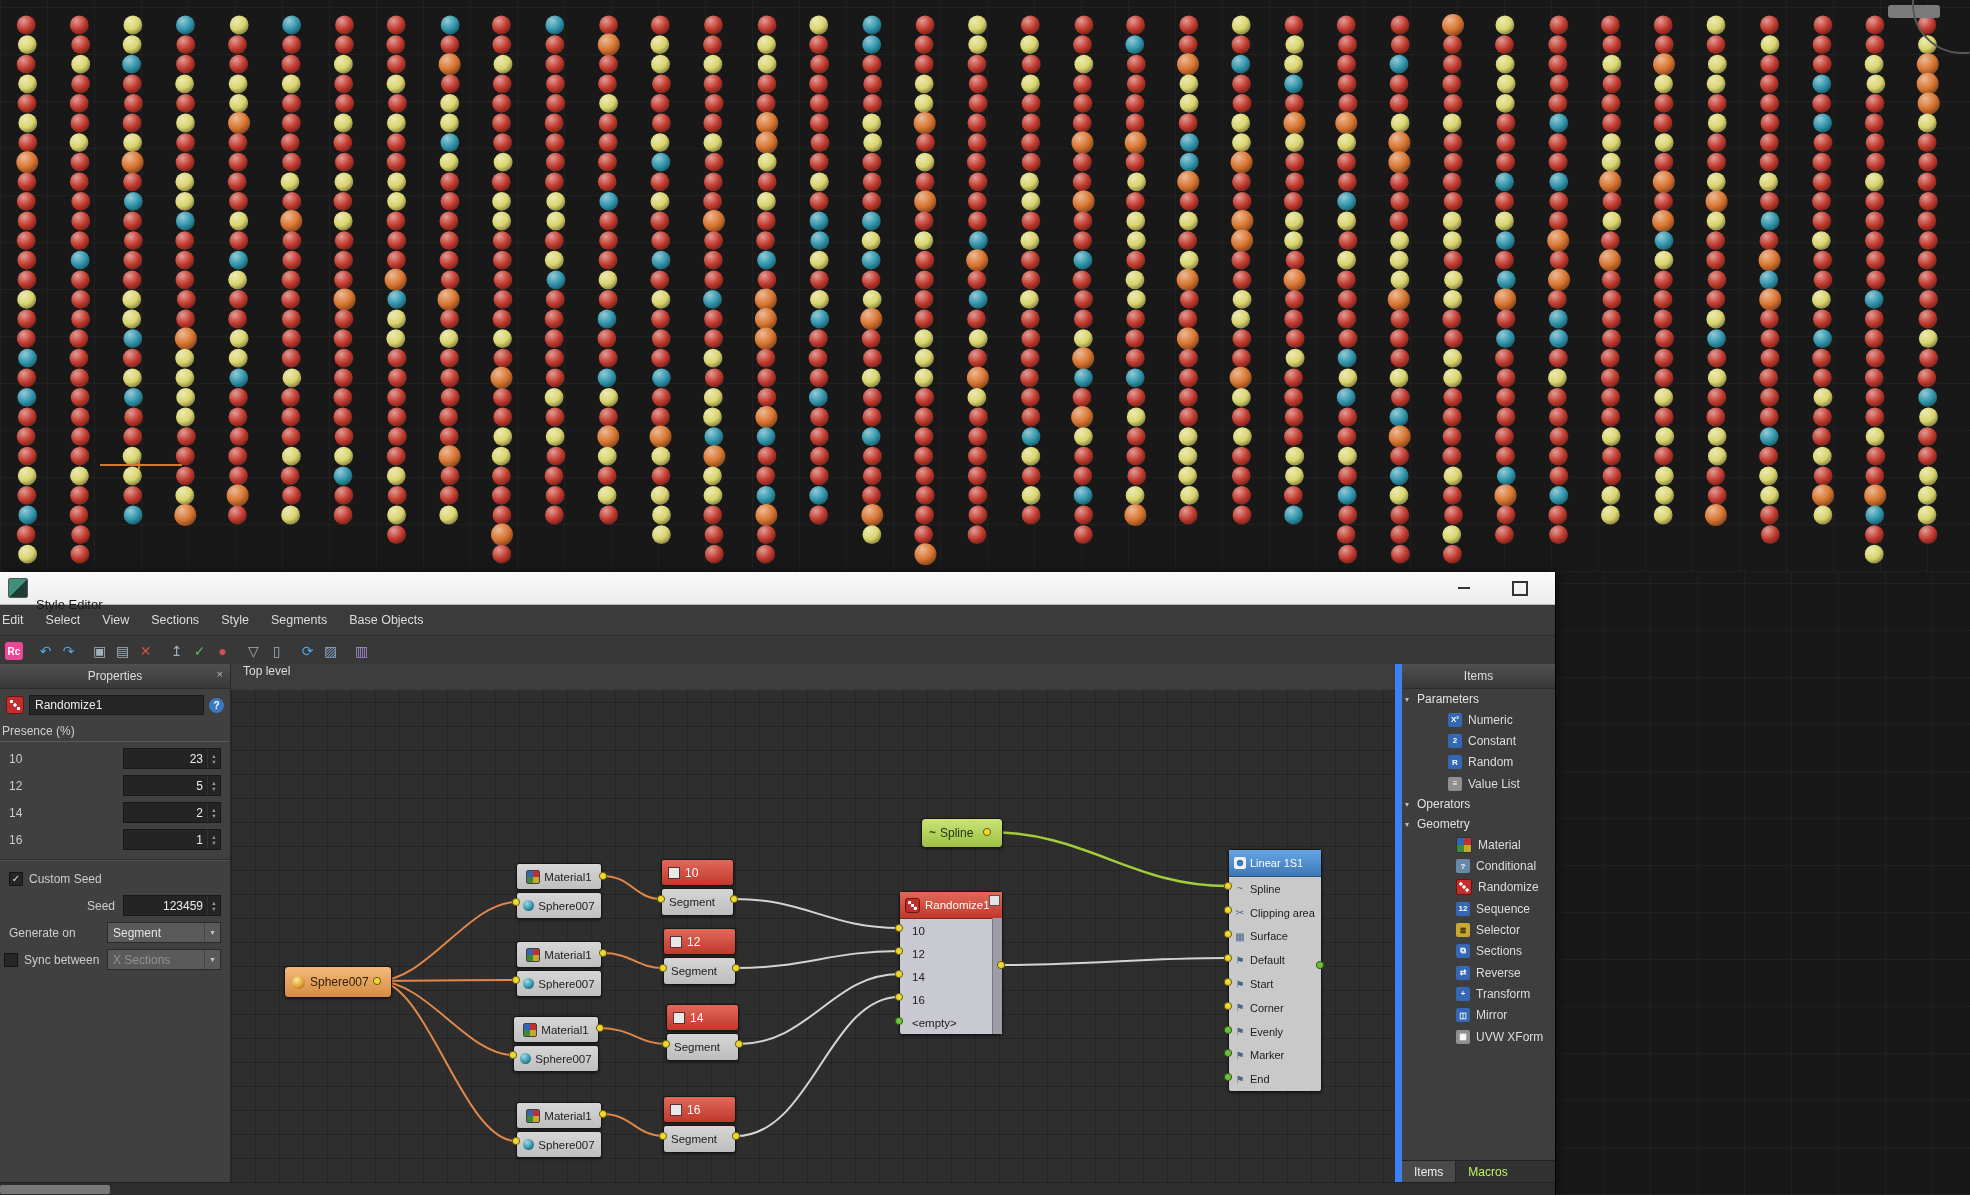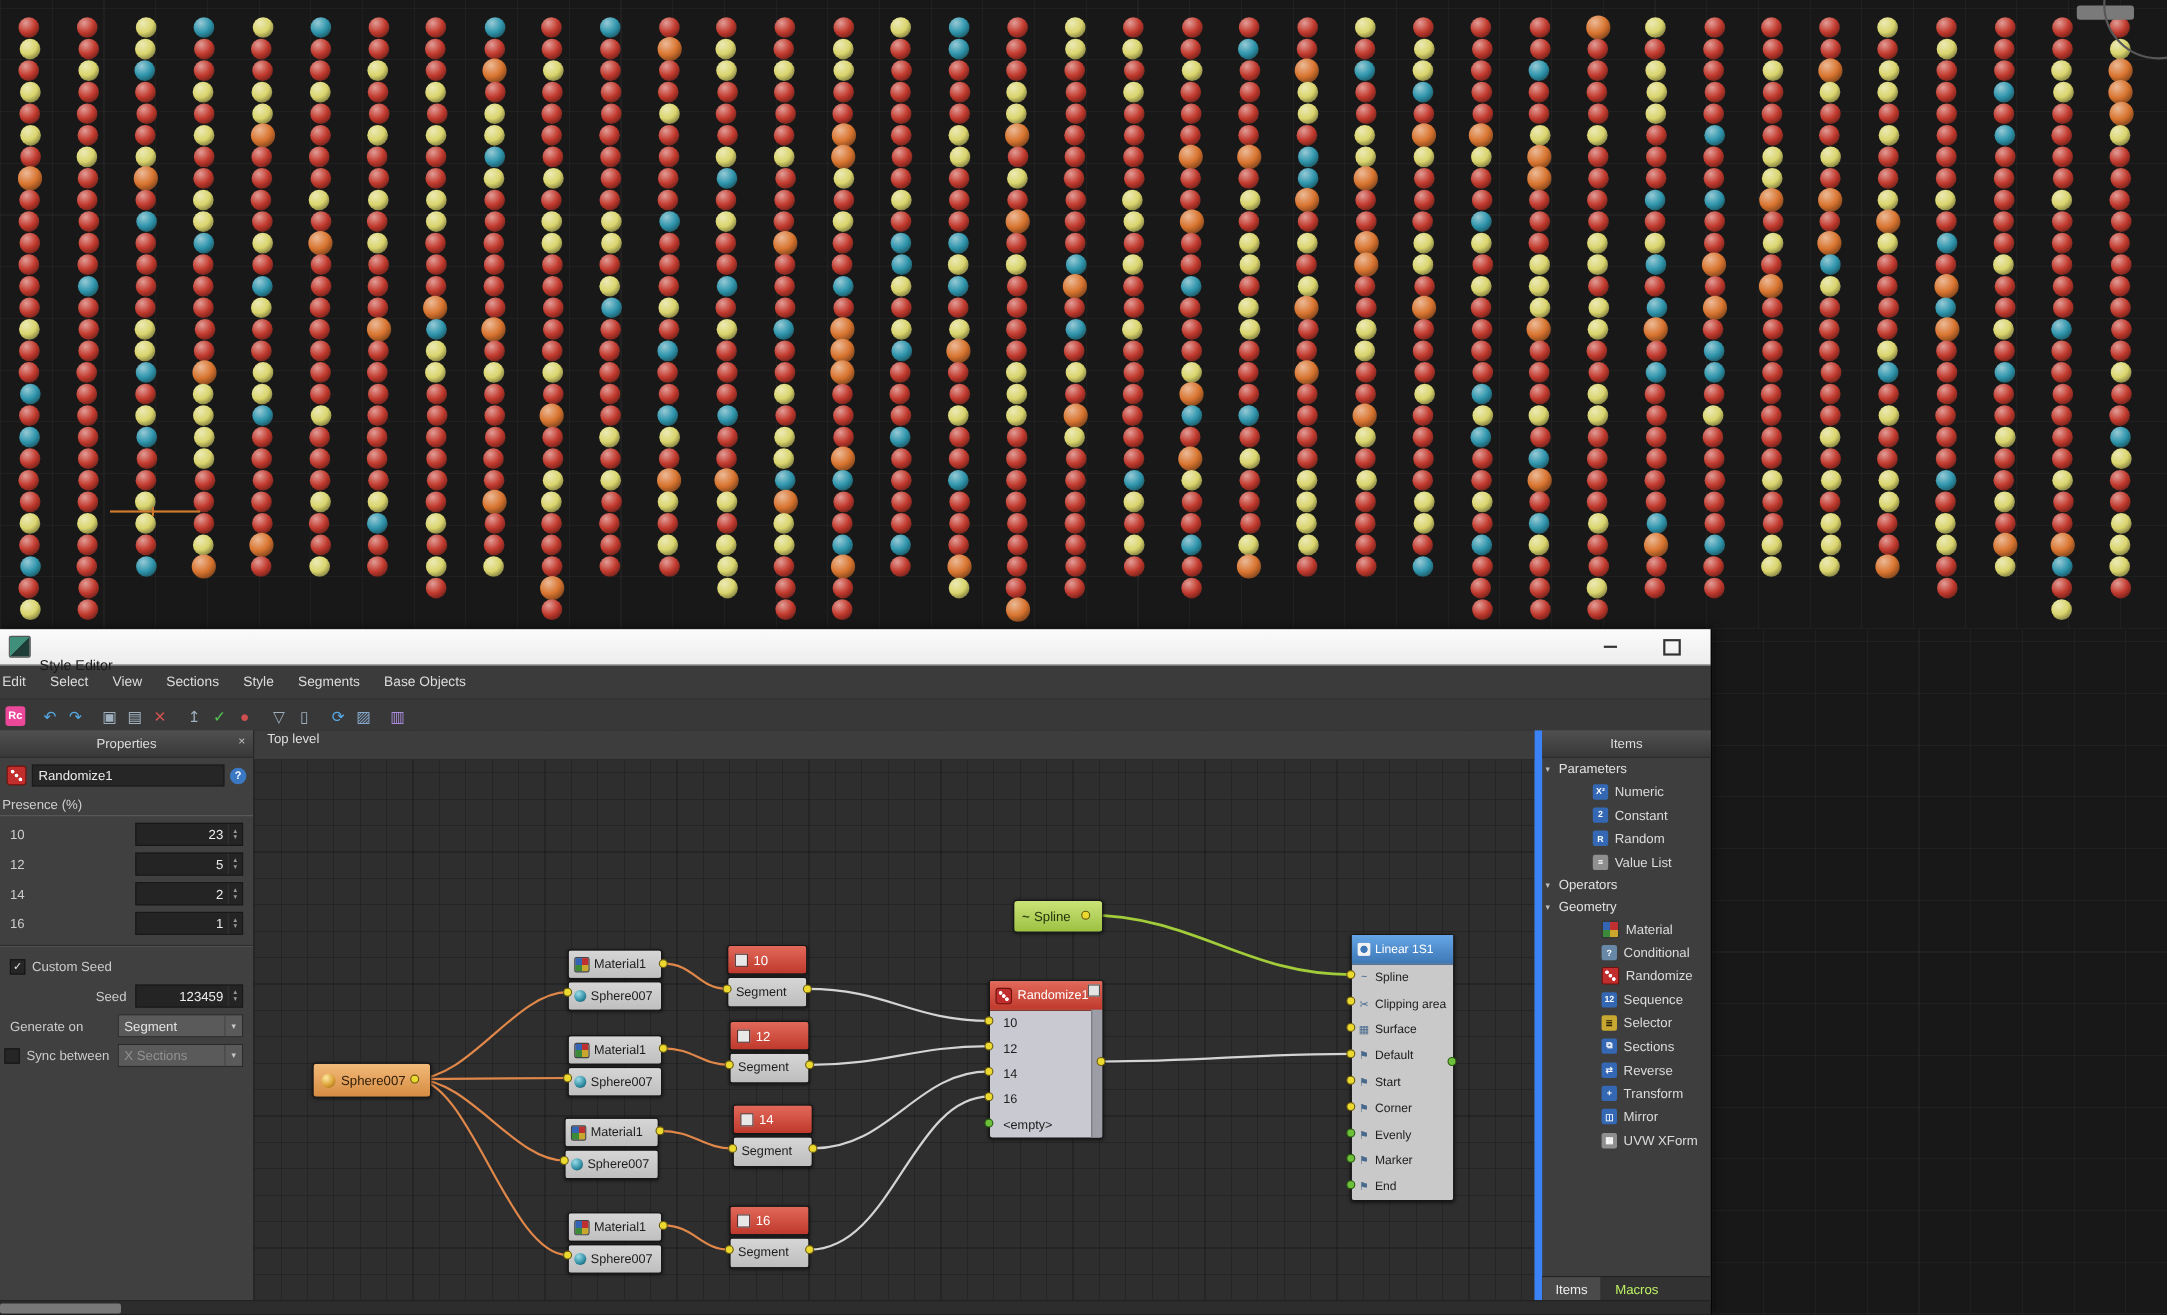--- a/index.html
+++ b/index.html
@@ -90,21 +90,21 @@
   .wires,.ports{position:absolute;left:0;top:0;pointer-events:none;}
   .wires{z-index:1;} .ports{z-index:4;}
   .node{position:absolute;z-index:2;font-size:11.5px;color:#1d1d1d;}
   .blockish{border:1px solid #161616;border-radius:3px;box-shadow:0 1px 3px rgba(0,0,0,.55);}
   .sphere-base{width:92px;height:30px;background:linear-gradient(#f2ba79,#d68c42);display:flex;align-items:center;
                gap:5px;padding:0 7px;font-size:12px;color:#35200a;border-radius:4px;}
   .gold-ball{width:13px;height:13px;border-radius:50%;flex:none;
              background:radial-gradient(circle at 35% 30%,#ffe9a0,#d79b2e 60%,#7c5210);}
   .teal-ball{width:11px;height:11px;border-radius:50%;flex:none;
              background:radial-gradient(circle at 35% 30%,#9adce8,#2f8ca2 60%,#14404c);}
-  .mblock{height:25px;background:linear-gradient(#d6d6d6,#bfbfbf);display:flex;align-items:center;gap:4px;padding:0 5px;}
+  .mblock{height:25px;background:linear-gradient(#d6d6d6,#bfbfbf);display:flex;align-items:center;gap:4px;padding:0 5px;justify-content:center;}
   .mblock + .mblock{margin-top:2px;}
   .mat-icon{width:12px;height:12px;border-radius:2px;border:1px solid #444;flex:none;
             background:conic-gradient(#c03030 0 25%,#c9a72c 25% 50%,#3a8a3a 50% 75%,#3464b4 75% 100%);}
   .seg-head{height:25px;background:linear-gradient(#e2695a,#bf392c);color:#fff;display:flex;align-items:center;
             gap:5px;padding:0 6px;font-size:12px;}
   .seg-body{height:26px;margin-top:2px;background:linear-gradient(#d6d6d6,#bdbdbd);display:flex;align-items:center;
             padding:0 7px;}
   .cube-icon{width:10px;height:10px;background:#e8e8e8;border:1px solid #5a3030;flex:none;}
   .rand{width:102px;height:142px;background:#c9c9d1;}
   .rand-head{height:26px;background:linear-gradient(#e2695a,#bf392c);color:#fff;display:flex;align-items:center;

